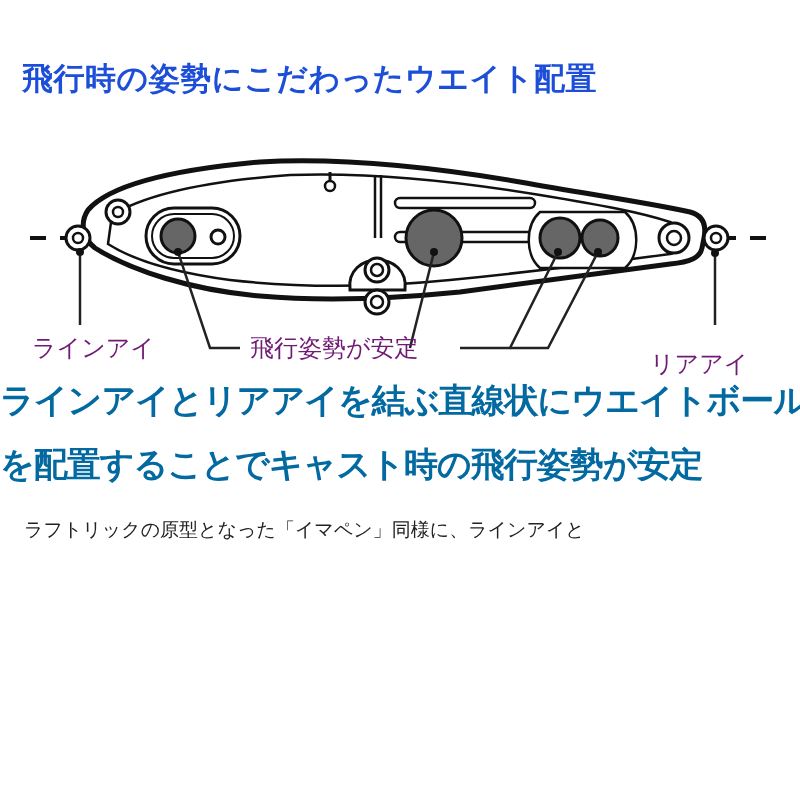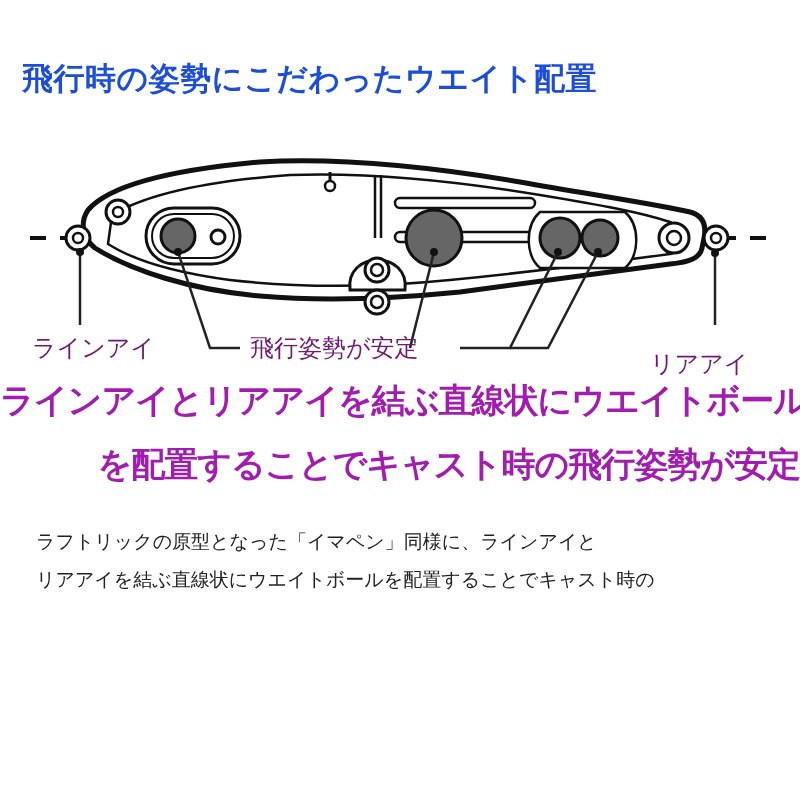--- a/index.html
+++ b/index.html
@@ -5,28 +5,28 @@
     html, body { margin: 0; padding: 0; background: #ffffff; }
     body { width: 800px; height: 800px; position: relative; overflow: hidden;
            font-family: "DejaVu Sans", "Liberation Sans", sans-serif; color: #111; }
     .title { position: absolute; left: 22px; top: 58px; font-size: 31px; font-weight: bold;
              letter-spacing: 0.5px; color: #1d4ed8; white-space: nowrap; }
     .diagram { position: absolute; left: 0; top: 140px; width: 800px; height: 240px; }
     .label { position: absolute; font-size: 24px; color: #701a75; white-space: nowrap; }
     .label.line-eye { left: 32px; top: 332px; }
     .label.weight { left: 250px; top: 332px; }
     .label.rear-eye { left: 650px; top: 348px; }
-    .headline { position: absolute; left: 0; width: 800px; text-align: right;
-                font-weight: 900; font-size: 34px; color: #a21caf; white-space: nowrap;
+    .headline { position: absolute; left: 0; width: 800px; text-align: left;
+                font-weight: 900; font-size: 34px; color: #0369a1; white-space: nowrap;
                 letter-spacing: -1px; }
     .headline.l1 { top: 378px; }
     .headline.l2 { top: 442px; }
     .desc { position: absolute; left: 24px; top: 516px; font-size: 19px; line-height: 26px;
             color: #222; }
-    .desc p { margin: 12px; white-space: nowrap; }
+    .desc p { margin: 0; white-space: nowrap; }
   </style>
 </head>
 <body>
 
 <div class="title">飛行時の姿勢にこだわったウエイト配置</div>
 
 <svg class="diagram" viewBox="0 140 800 240" width="800" height="240" xmlns="http://www.w3.org/2000/svg">
 
   <line x1="30" y1="238" x2="770" y2="238" stroke="#111" stroke-width="4" stroke-dasharray="16,14"></line>
 
@@ -104,14 +104,13 @@
 
 <div class="label line-eye">ラインアイ</div>
 <div class="label weight">飛行姿勢が安定</div>
 <div class="label rear-eye">リアアイ</div>
 
 <div class="headline l1">ラインアイとリアアイを結ぶ直線状にウエイトボール</div>
 <div class="headline l2">を配置することでキャスト時の飛行姿勢が安定</div>
 
 <div class="desc">
   <p>ラフトリックの原型となった「イマペン」同様に、ラインアイと</p>
-  <p>リアアイを結ぶ直線状にウエイトボールを配置することでキャスト時の</p>
 </div>
 
 </body></html>

